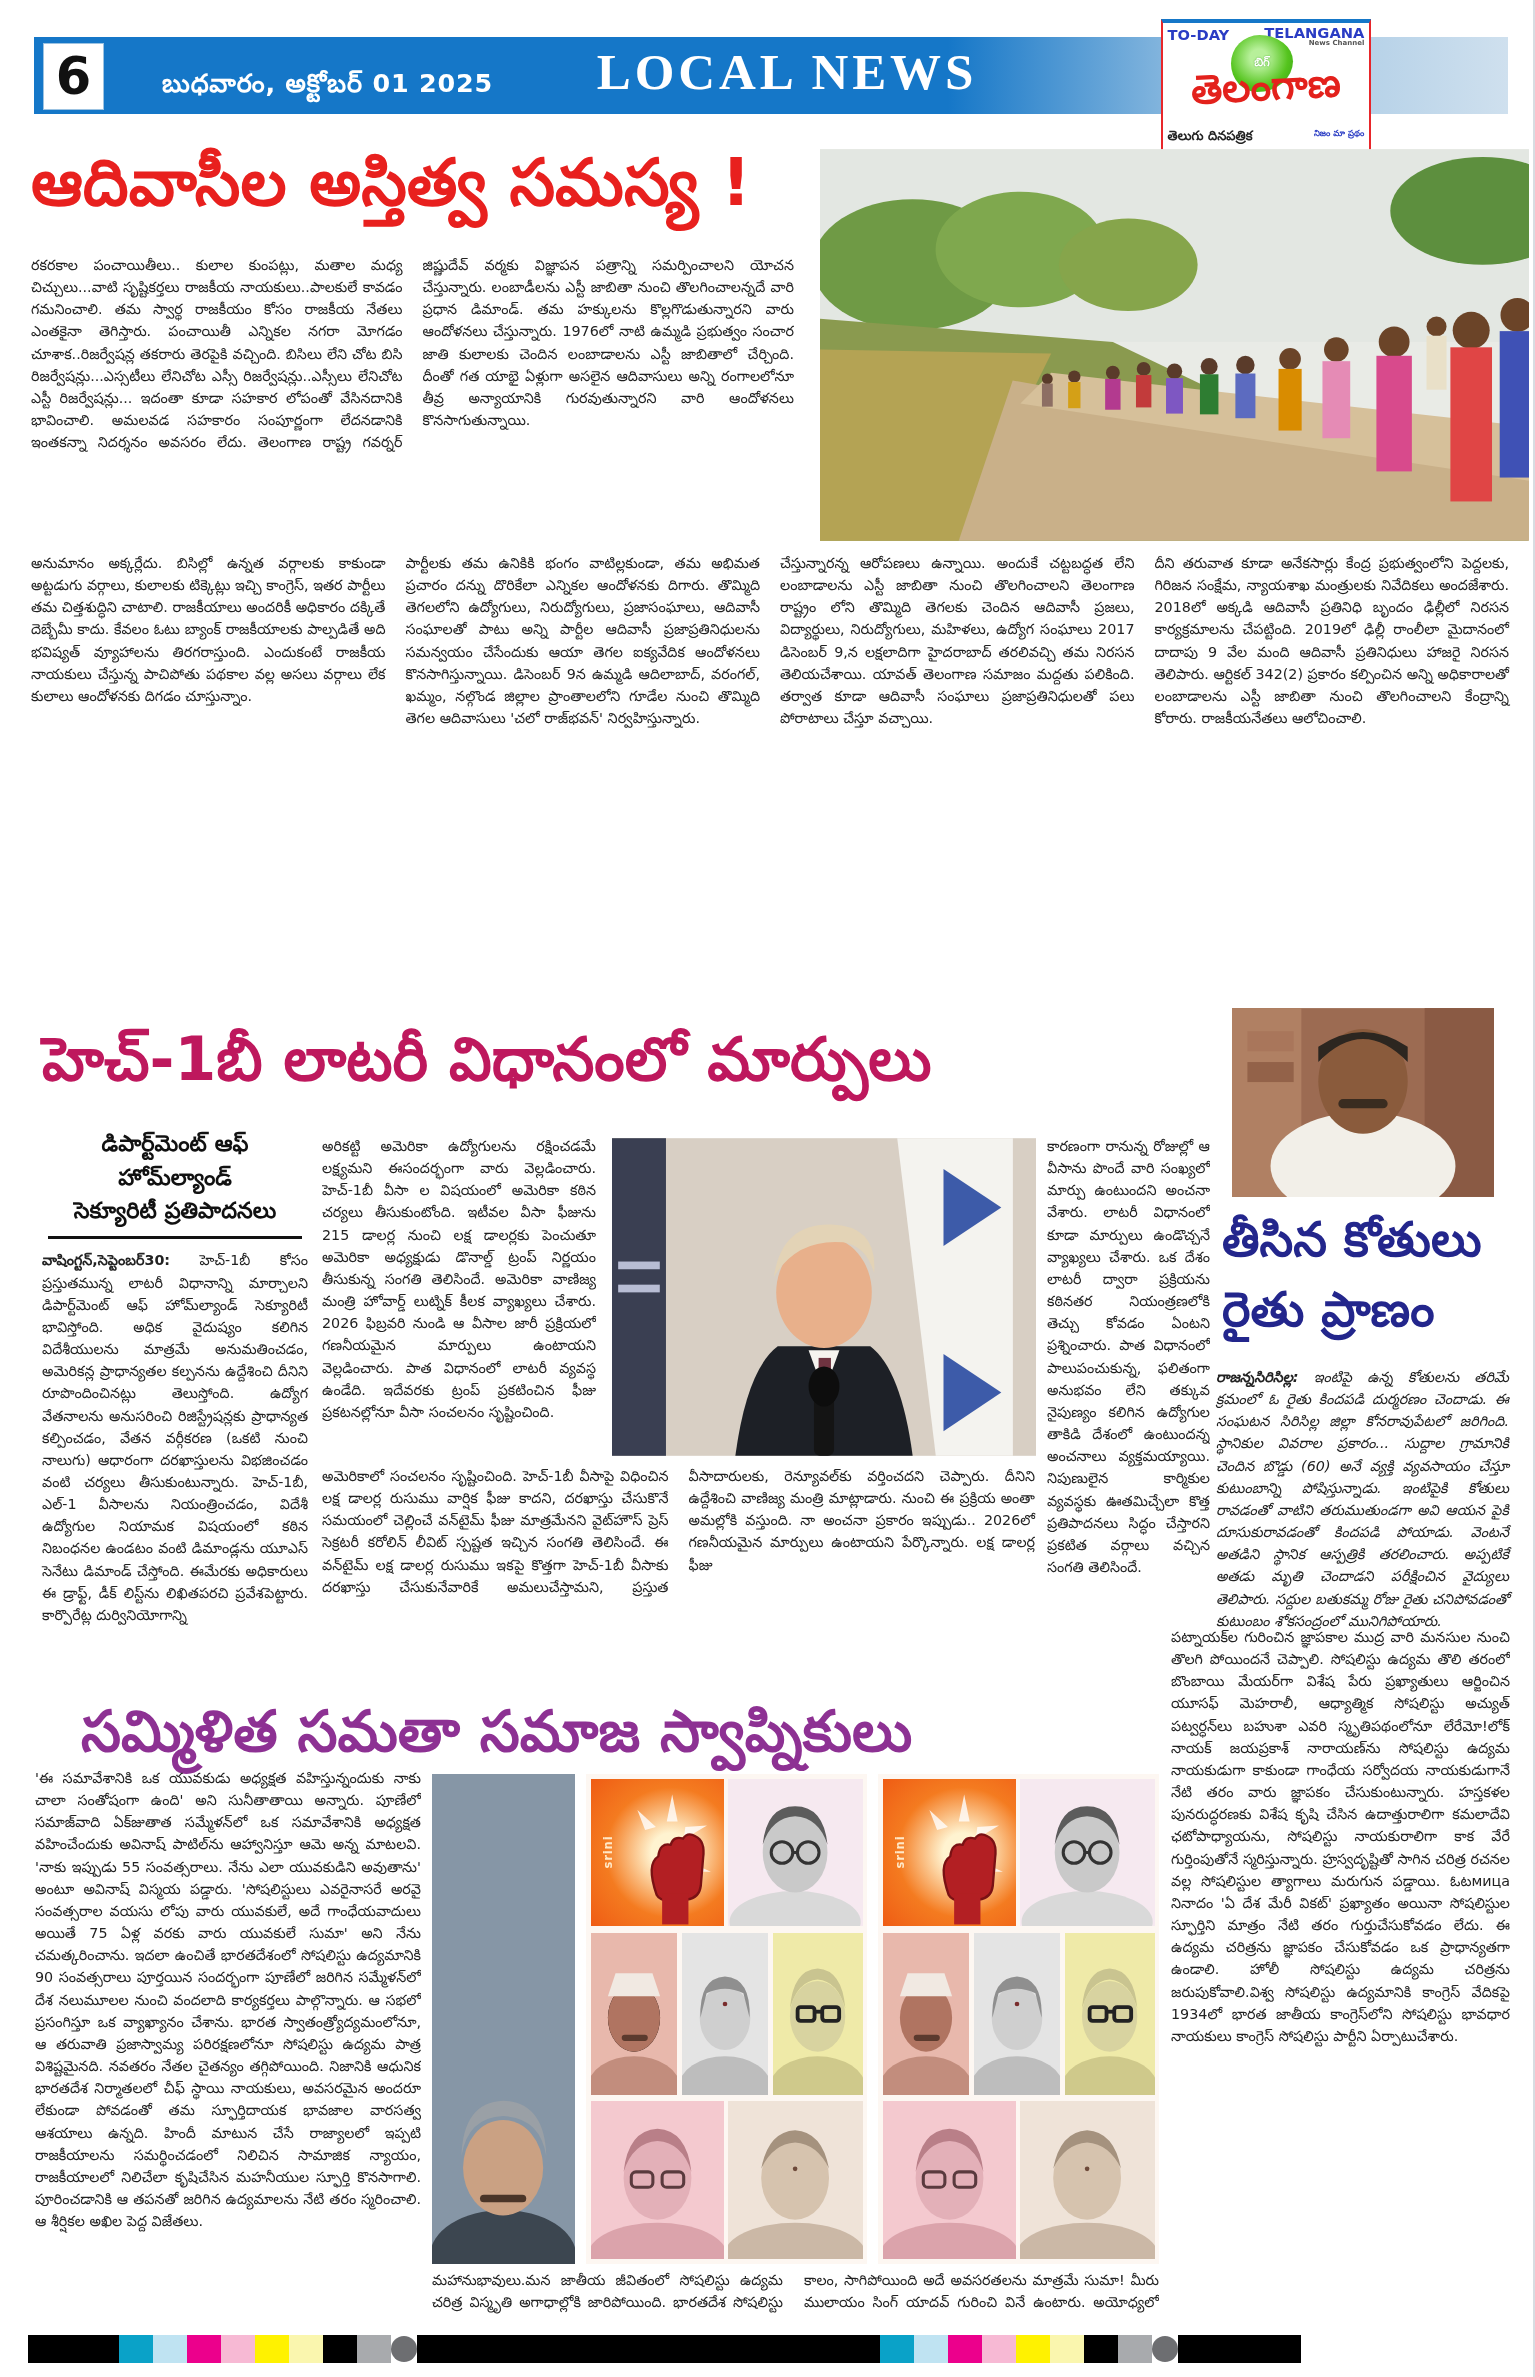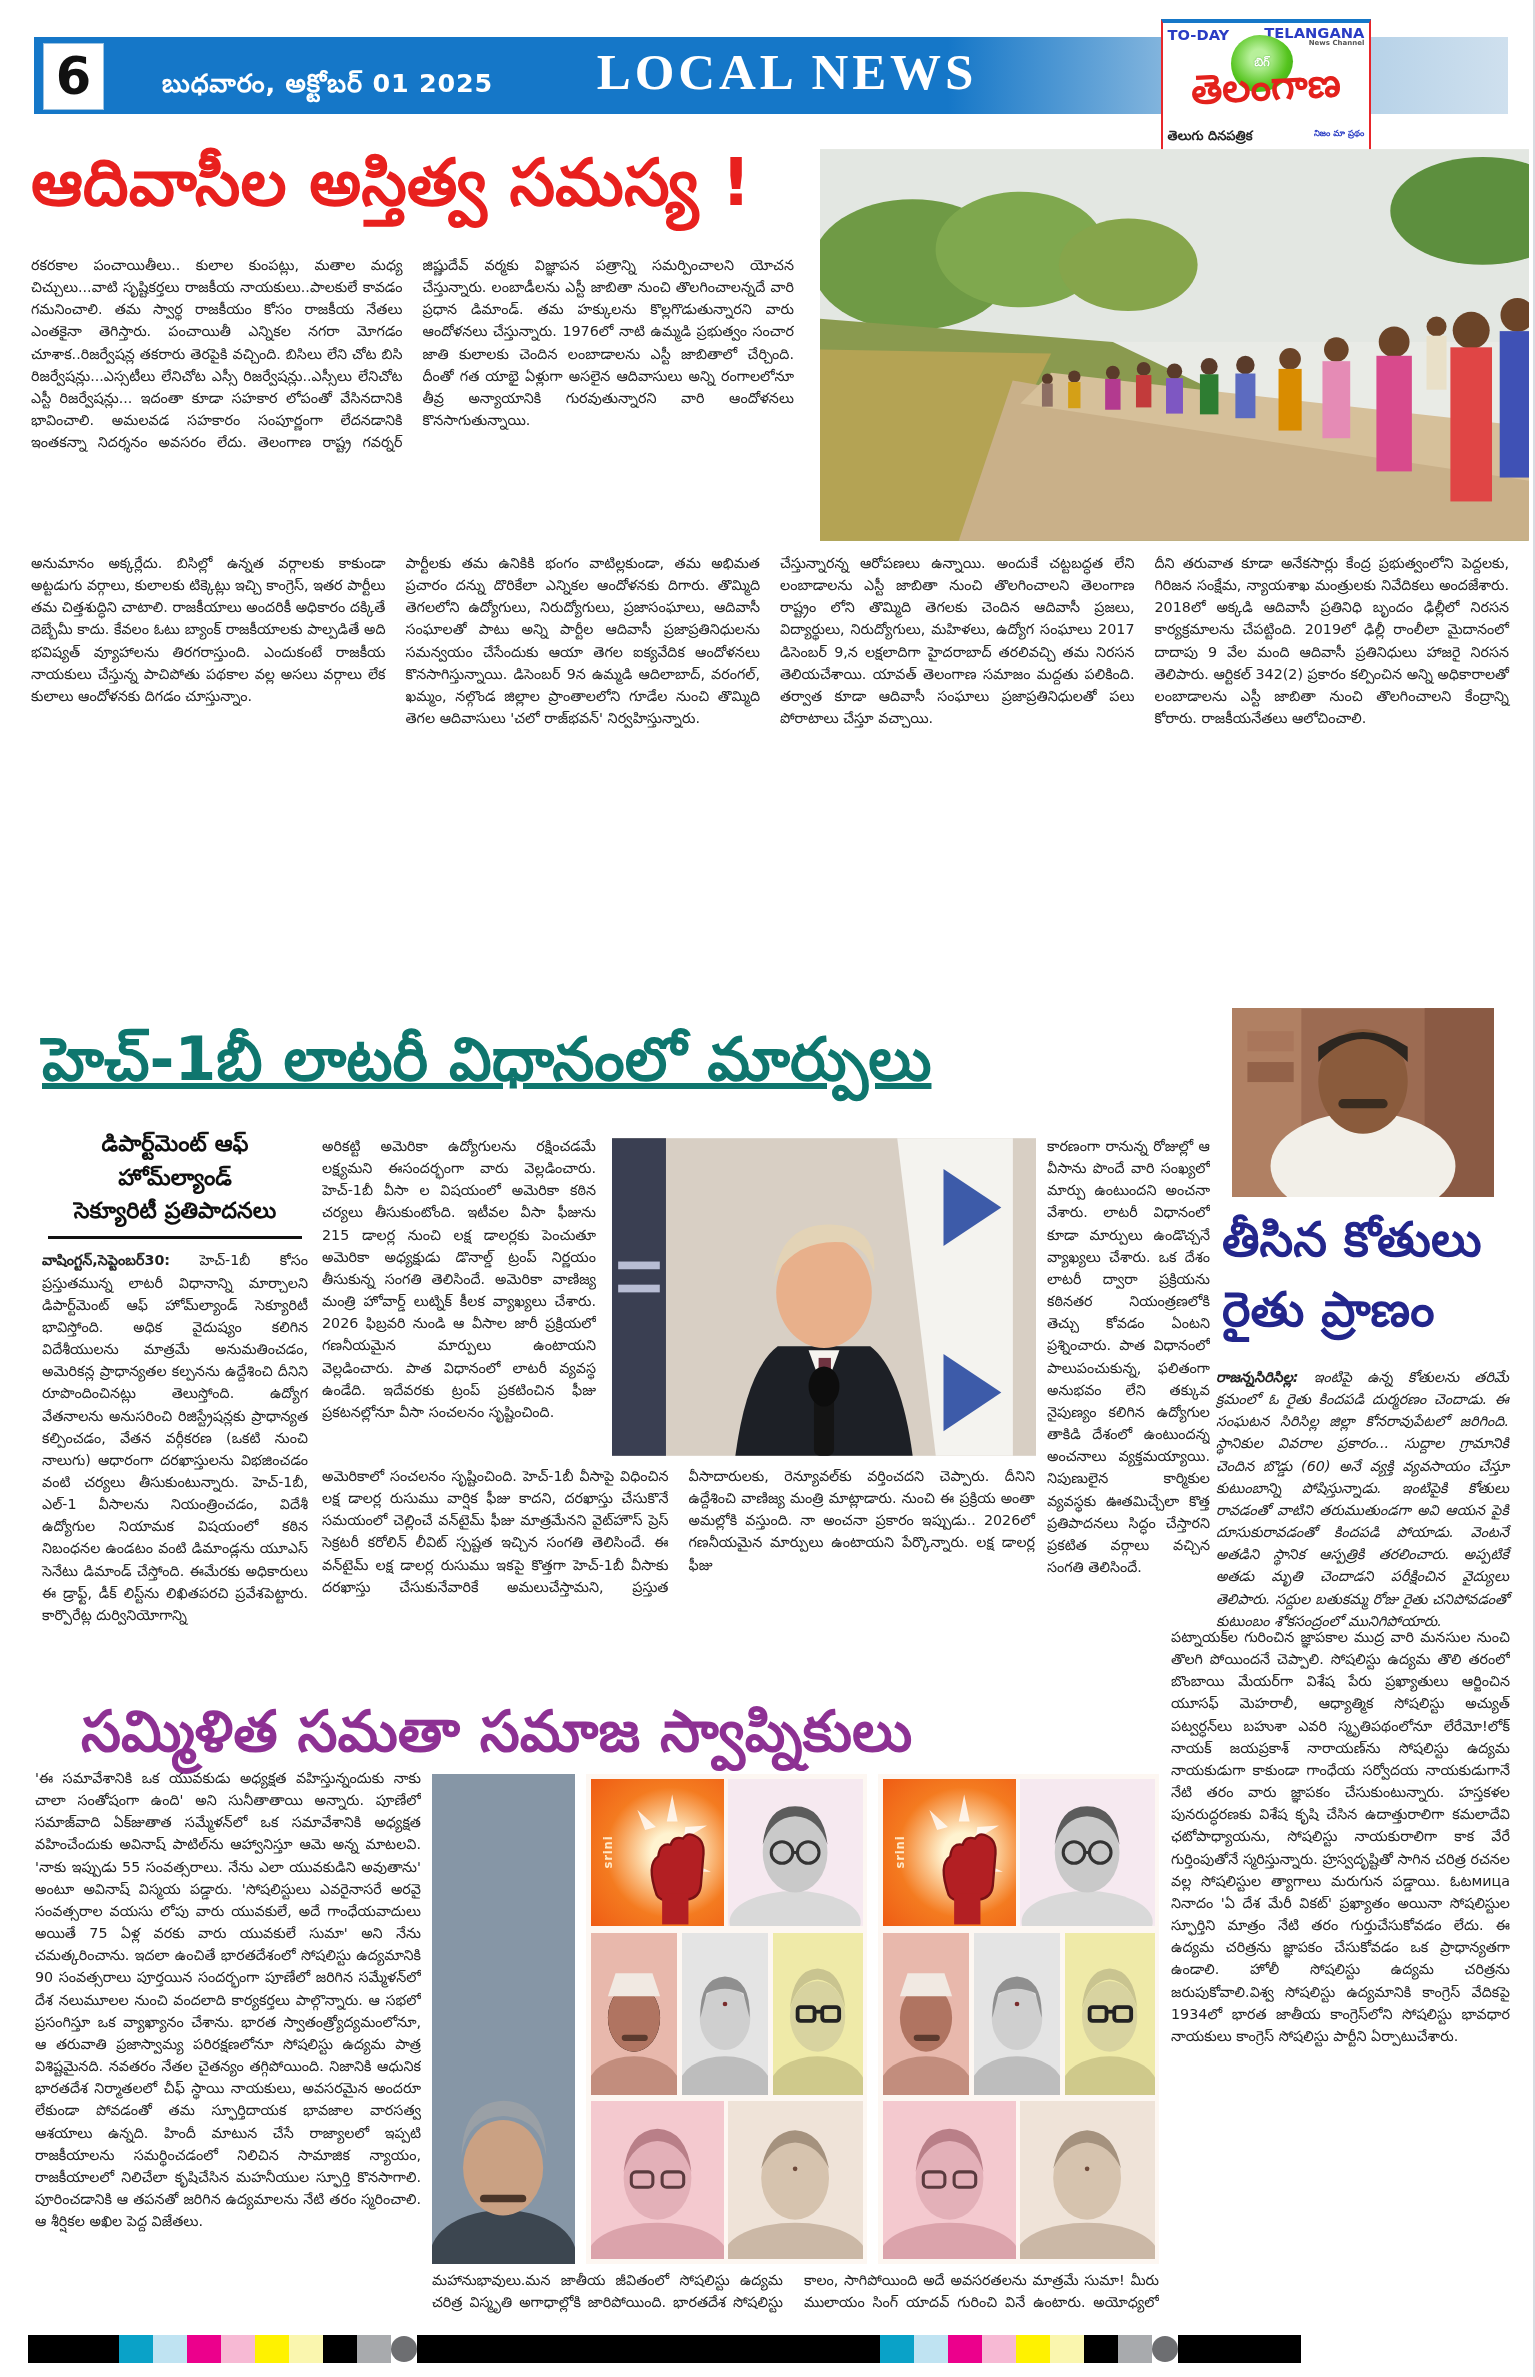--- a/index.html
+++ b/index.html
@@ -28,21 +28,21 @@
                   color:#ffffff;font-weight:bold;font-size:11.6px;text-shadow:0 0 1.5px #2f9a10;}
   .logo-script{position:absolute;left:0;right:0;top:40px;text-align:center;color:#e3211c;
                font-size:40px;font-weight:800;transform:rotate(-3deg);
                font-family:"DejaVu Sans",sans-serif;}
   .logo-row2{position:absolute;left:4.6px;right:4.6px;bottom:3.1px;display:flex;justify-content:space-between;}
   .logo-bl{color:#222;font-size:13px;font-weight:bold;}
   .logo-br{color:#2a3cc4;font-size:8.5px;font-weight:bold;}
   
   .hl{font-weight:800;line-height:1.08;}
   .hl-adivasi{left:31px;top:148px;width:779px;font-size:65px;color:#e8201e;}
-  .hl-h1b{left:42px;top:1027px;width:1157px;font-size:60px;color:#0f766e;text-decoration:underline;}
+  .hl-h1b{left:42px;top:1027px;width:1157px;font-size:60px;color:#be185d;}
   .hl-monkey{left:1222px;top:1205px;width:301px;font-size:48px;color:#23268c;line-height:1.45;}
   .hl-social{left:81px;top:1660px;width:1095px;font-size:57px;color:#8d3193;margin-top:41px;}
   
   .body-txt{font-size:14.3px;line-height:1.55;text-align:justify;color:#222;}
   .cols2{column-count:2;column-gap:20px;}
   .dl{font-weight:bold;}
   .subhead{font-size:22.4px;font-weight:800;text-align:center;color:#111;line-height:1.5;}
   .subhead-rule{width:254px;height:3.1px;background:#111;margin:7.7px auto 10.8px auto;}
   
   .photo{overflow:hidden;}

